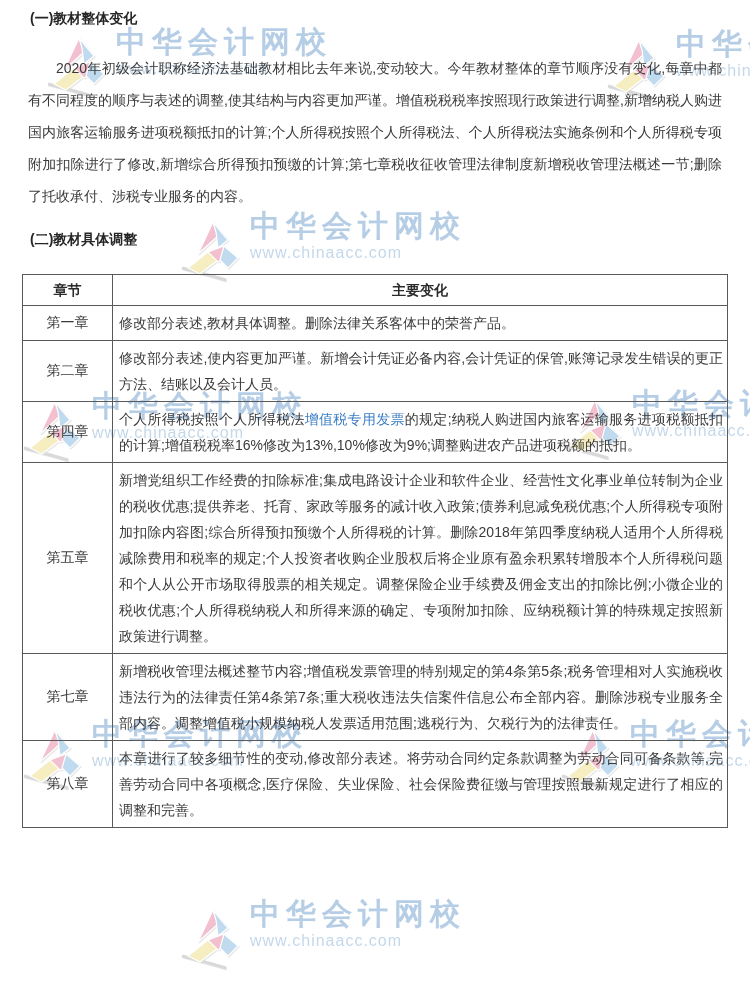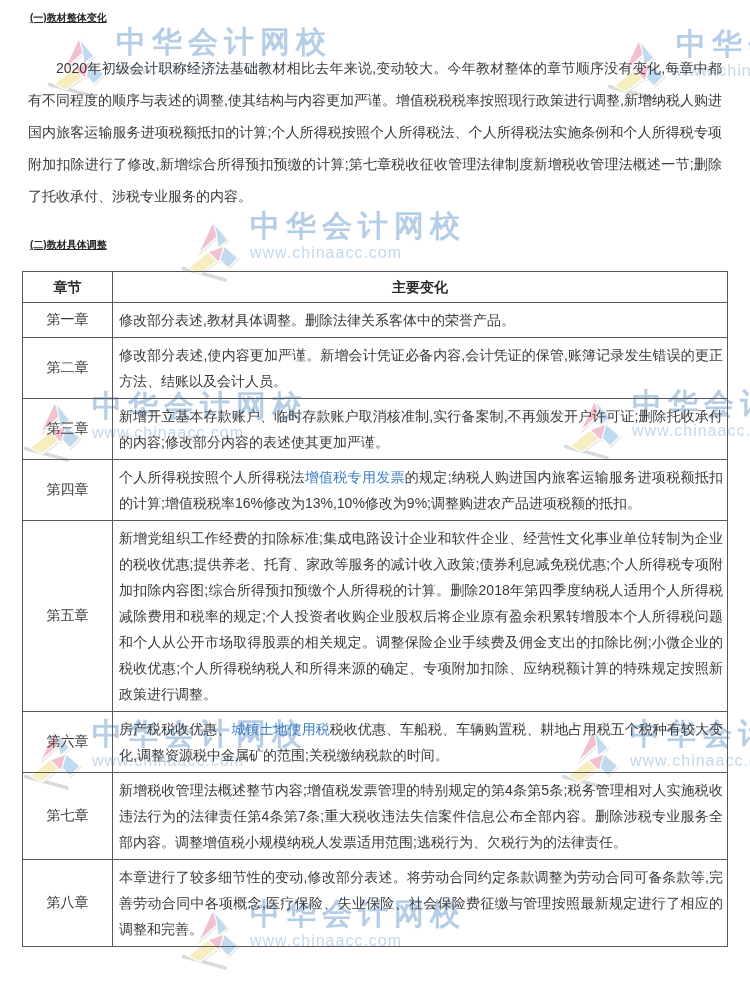--- a/index.html
+++ b/index.html
@@ -28,33 +28,32 @@
   .wm{position:absolute;display:flex;align-items:flex-start;white-space:nowrap;}
   .wm-logo{flex:0 0 auto;margin-top:8px;filter:drop-shadow(1px 1px 0 #e7e7e7);}
   .wm-textcol{display:flex;flex-direction:column;margin-left:6px;justify-content:space-between;}
   .wm-brand{font-size:30px;font-weight:bold;letter-spacing:6px;color:var(--wm-text);line-height:32px;}
   .wm-url{font-size:16px;color:var(--wm-url);letter-spacing:1px;line-height:22px;}
 
   
   .content{position:relative;z-index:2;padding-top:8px;}
   .section-title{
     margin:0 0 0 30px;
-    font-size:10px;font-weight:bold;color:#262626;
+    font-size:14px;font-weight:bold;color:#262626;
     line-height:20px;
-    text-decoration:underline;
   }
   .intro{
     margin:24px 28px 0 28px;
     font-size:14px;line-height:32px;
     text-align:justify;text-indent:2em;color:var(--text);
   }
-  .section-title.second{margin-top:23px;}
+  .section-title.second{margin-top:17px;}
 
   table.changes{
-    margin:16px 0 0 22px;
+    margin:25px 0 0 22px;
     width:706px;
     border-collapse:collapse;
     background:transparent;
   }
   table.changes th, table.changes td{
     border:1px solid var(--border);
     font-size:14px;
     vertical-align:middle;
   }
   th.h-chapter{width:90px;}
@@ -219,36 +218,28 @@
       <tbody id="table-body">
           <tr>
             <td class="chapter-cell">第一章</td>
             <td class="changes-cell"><span>修改部分表述,教材具体调整。删除法律关系客体中的荣誉产品。</span></td>
           </tr>
           <tr>
             <td class="chapter-cell">第二章</td>
             <td class="changes-cell"><span>修改部分表述,使内容更加严谨。新增会计凭证必备内容,会计凭证的保管,账簿记录发生错误的更正方法、结账以及会计人员。</span></td>
           </tr>
           <tr>
-            <td class="chapter-cell">第三章</td>
-            <td class="changes-cell"><span>新增开立基本存款账户、临时存款账户取消核准制,实行备案制,不再颁发开户许可证;删除托收承付的内容;修改部分内容的表述使其更加严谨。</span></td>
-          </tr>
-          <tr>
             <td class="chapter-cell">第四章</td>
             <td class="changes-cell"><span>个人所得税按照个人所得税法</span><span class="inline-link">增值税专用发票</span><span>的规定;纳税人购进国内旅客运输服务进项税额抵扣的计算;增值税税率16%修改为13%,10%修改为9%;调整购进农产品进项税额的抵扣。</span></td>
           </tr>
           <tr>
             <td class="chapter-cell">第五章</td>
             <td class="changes-cell"><span>新增党组织工作经费的扣除标准;集成电路设计企业和软件企业、经营性文化事业单位转制为企业的税收优惠;提供养老、托育、家政等服务的减计收入政策;债券利息减免税优惠;个人所得税专项附加扣除内容图;综合所得预扣预缴个人所得税的计算。删除2018年第四季度纳税人适用个人所得税减除费用和税率的规定;个人投资者收购企业股权后将企业原有盈余积累转增股本个人所得税问题和个人从公开市场取得股票的相关规定。调整保险企业手续费及佣金支出的扣除比例;小微企业的税收优惠;个人所得税纳税人和所得来源的确定、专项附加扣除、应纳税额计算的特殊规定按照新政策进行调整。</span></td>
           </tr>
           <tr>
-            <td class="chapter-cell">第六章</td>
-            <td class="changes-cell"><span>房产税税收优惠、</span><span class="inline-link">城镇土地使用税</span><span>税收优惠、车船税、车辆购置税、耕地占用税五个税种有较大变化,调整资源税中金属矿的范围;关税缴纳税款的时间。</span></td>
-          </tr>
-          <tr>
             <td class="chapter-cell">第七章</td>
             <td class="changes-cell"><span>新增税收管理法概述整节内容;增值税发票管理的特别规定的第4条第5条;税务管理相对人实施税收违法行为的法律责任第4条第7条;重大税收违法失信案件信息公布全部内容。删除涉税专业服务全部内容。调整增值税小规模纳税人发票适用范围;逃税行为、欠税行为的法律责任。</span></td>
           </tr>
           <tr>
             <td class="chapter-cell">第八章</td>
             <td class="changes-cell"><span>本章进行了较多细节性的变动,修改部分表述。将劳动合同约定条款调整为劳动合同可备条款等,完善劳动合同中各项概念,医疗保险、失业保险、社会保险费征缴与管理按照最新规定进行了相应的调整和完善。</span></td>
           </tr>
         </tbody>
     </table>
 

